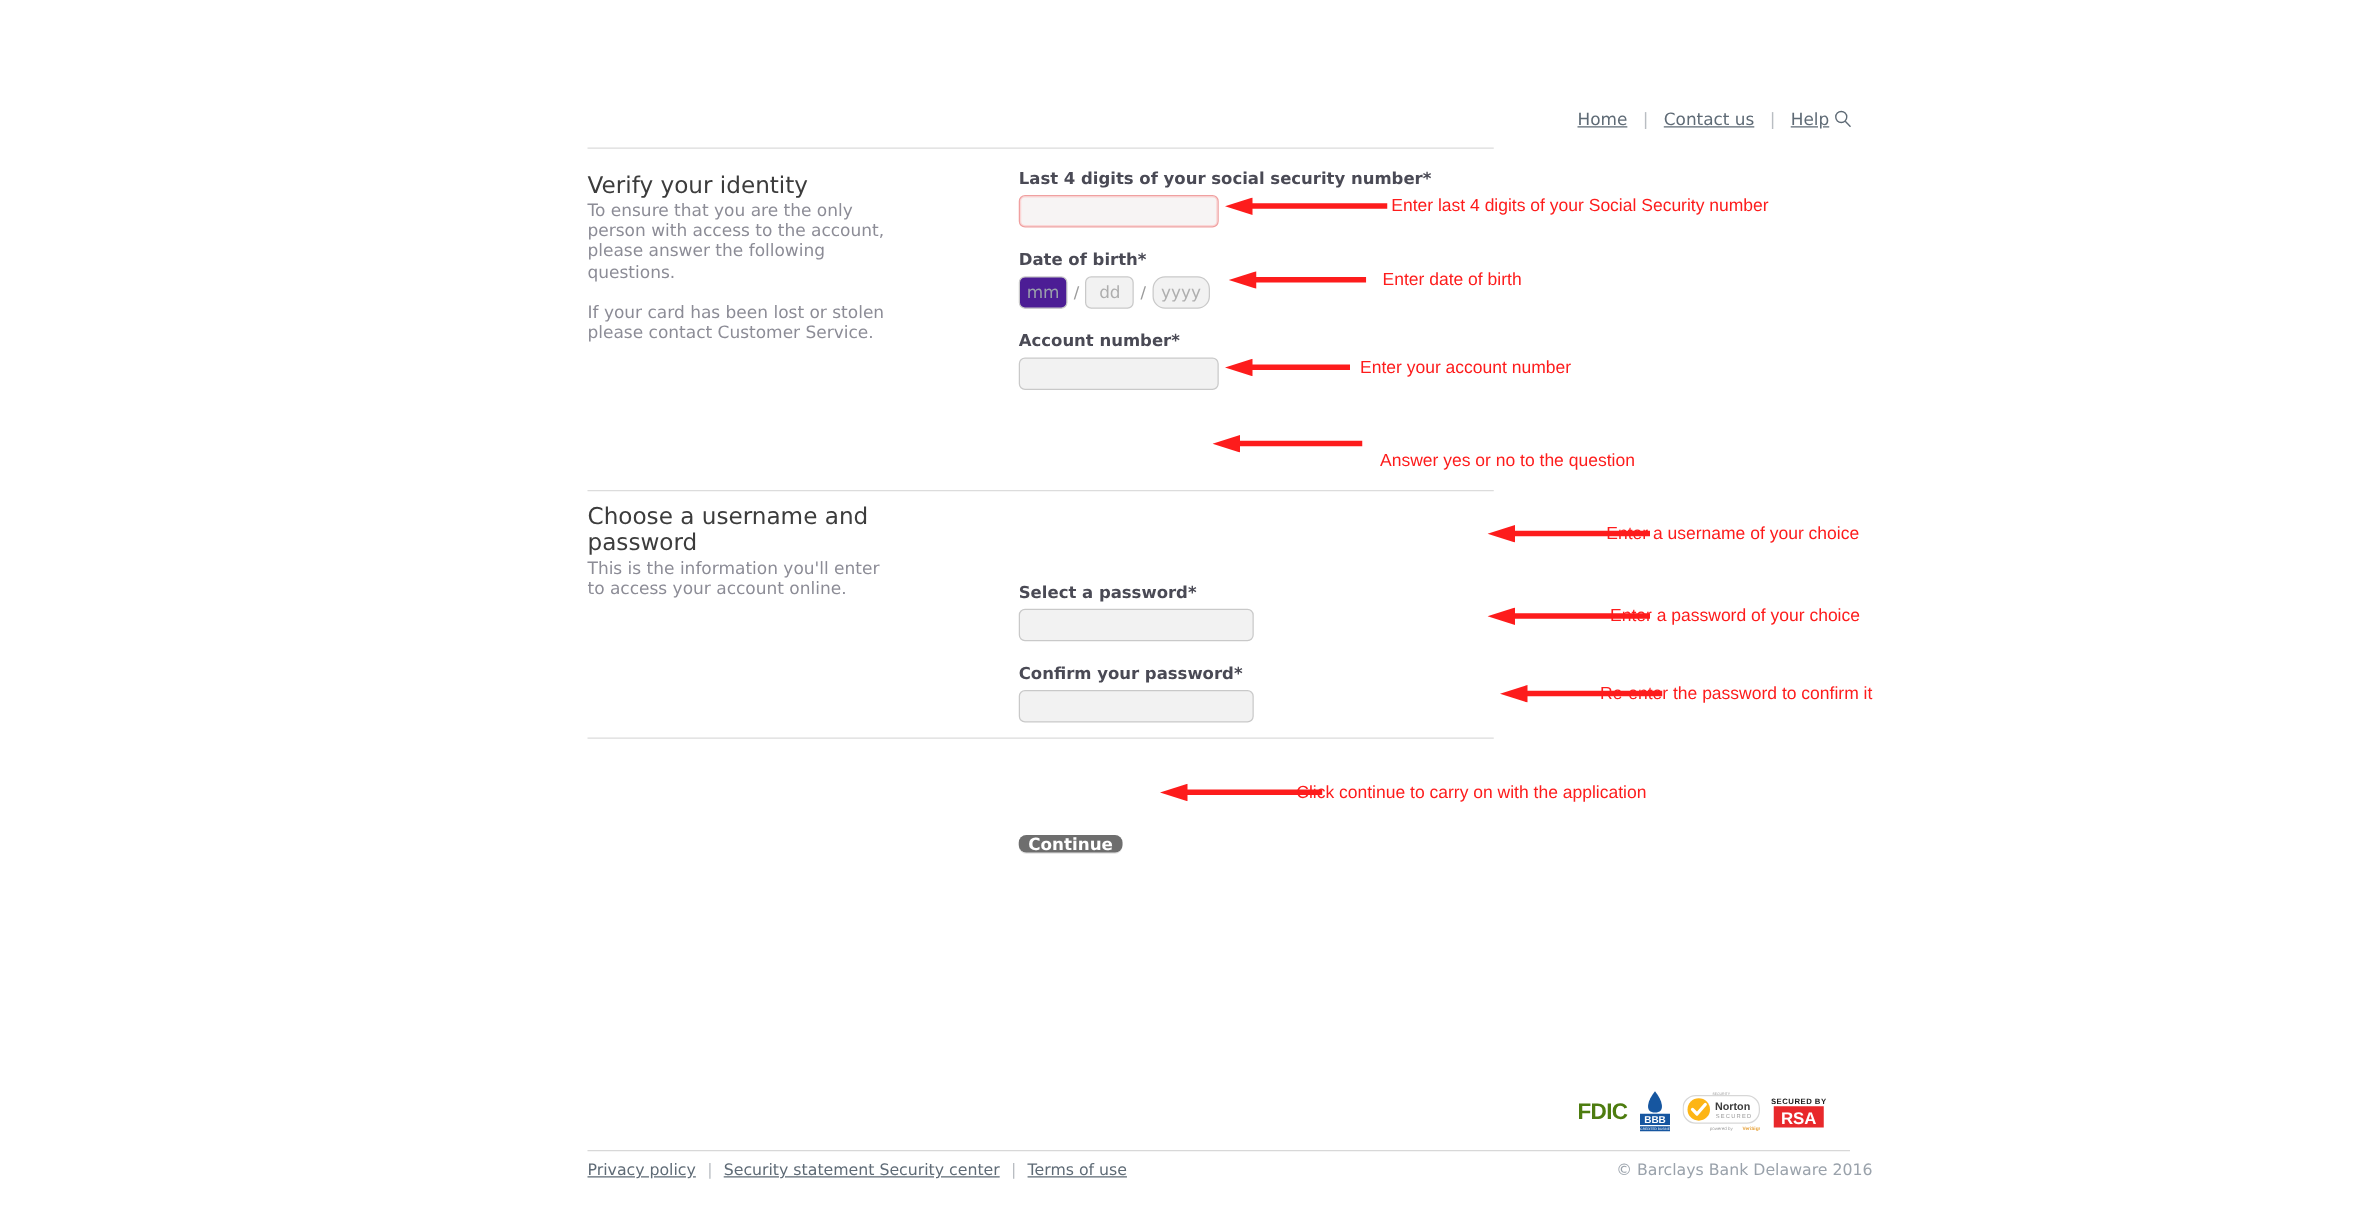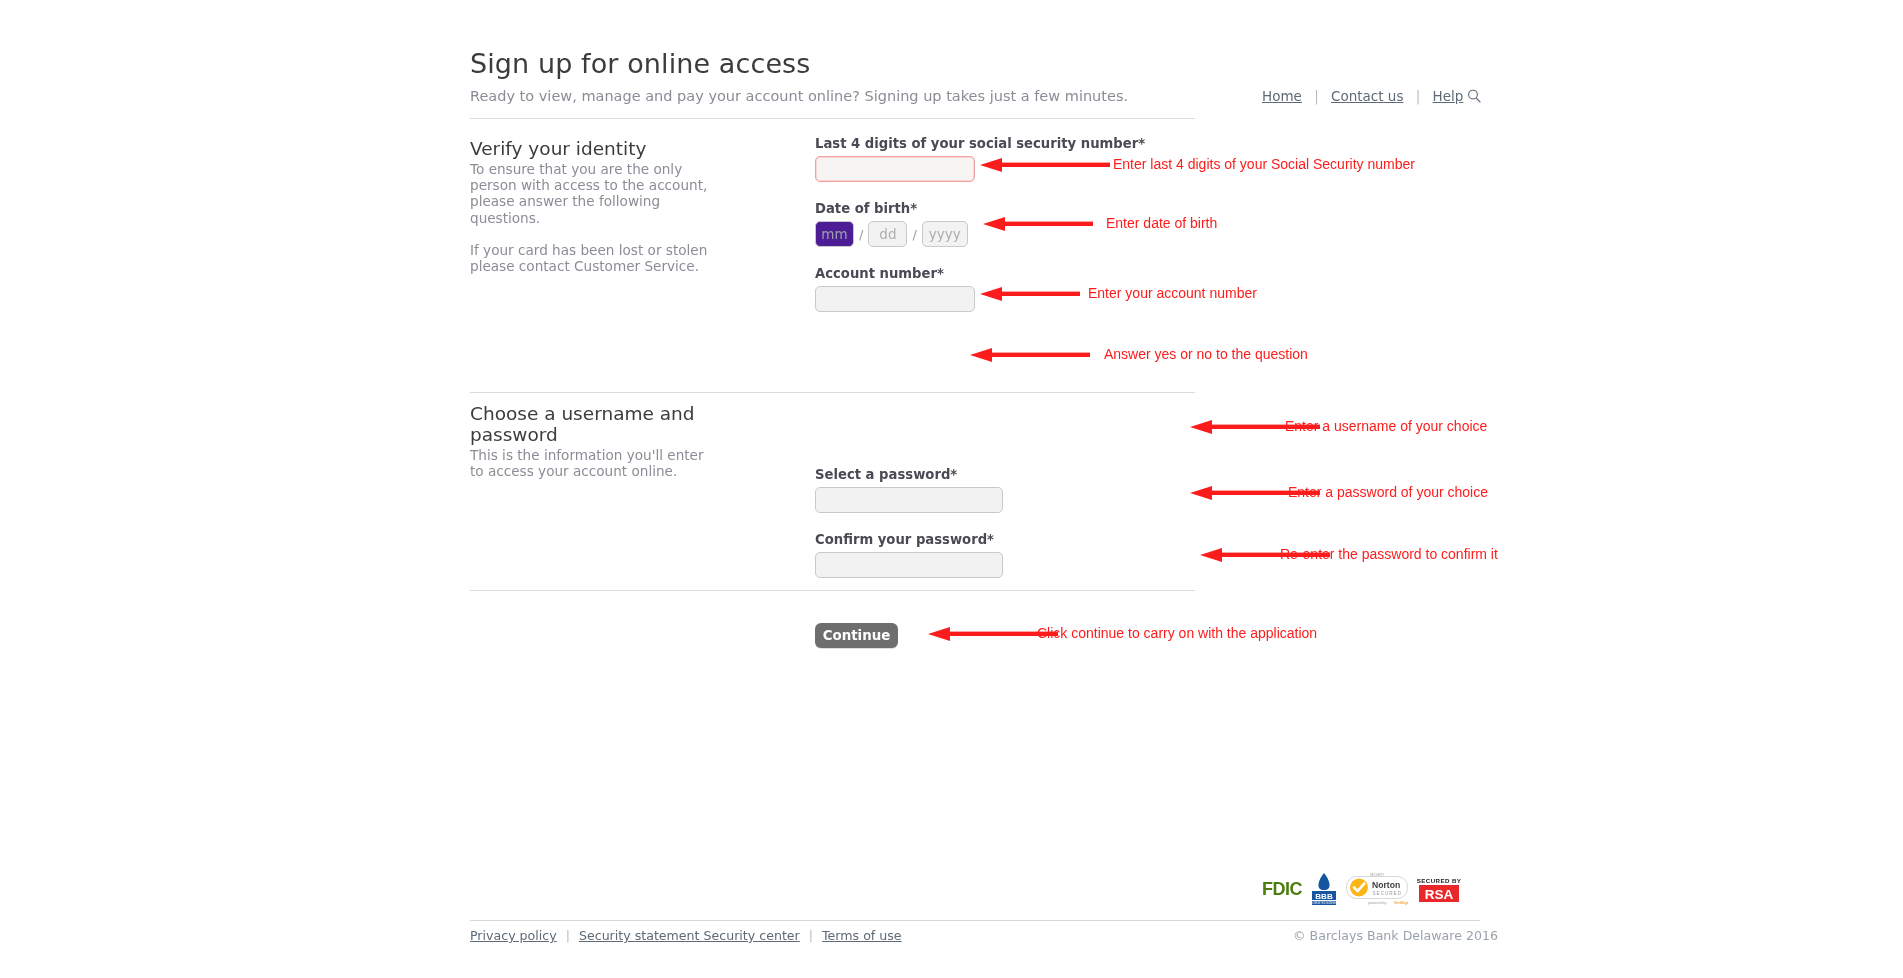--- a/index.html
+++ b/index.html
@@ -71,23 +71,24 @@
   .rb{
     width:11px;height:11px;border-radius:50%;
     background:radial-gradient(circle at 38% 34%, #fdfdfd 0%, #e2e2e2 60%, #cfcfcf 100%);
     border:1px solid #bdbdbd;box-sizing:border-box;display:inline-block;
   }
   .rb-lab{font-size:13px;color:#4a4a55;margin-left:9px;}
   .gapno{width:55px;}
 
   .btn{
     background:#6e6e6e;border:none;border-radius:6px;color:#ffffff;
-    font-size:13.4px;font-weight:bold;width:83px;height:25px;
+    font-size:13.4px;font-weight:bold;width:83px;height:14px;
     font-family:"DejaVu Sans", sans-serif;cursor:pointer;
     box-shadow:0 1px 0 rgba(0,0,0,.12);
+    margin-top:45px;
   }
 
   
   .anno{
     position:absolute;color:#fd1c1c;font-size:14px;white-space:nowrap;
     font-family:"Liberation Sans", sans-serif;
   }
   .arrow{position:absolute;height:14px;}
   .arrow svg{display:block;}
 
@@ -100,24 +101,20 @@
   .flinks{position:absolute;left:470px;top:928px;font-size:12.6px;color:#5e6a75;white-space:nowrap;}
   .flinks a{color:#5e6a75;text-decoration:underline;}
   .flinks .s{color:#b9bdc2;padding:0 5px;text-decoration:none;}
   .copy{position:absolute;left:1293px;top:928px;font-size:12.6px;color:#9aa2ab;white-space:nowrap;}
 </style>
 </head>
 <body>
 
 <div class="page">
 
-  <div class="hdr">
-    <h1>Sign up for online access</h1>
-    <div class="sub">Ready to view, manage and pay your account online? Signing up takes just a few minutes.</div>
-  </div>
 
   <div class="toplinks">
     <a href="#">Home</a>
     <span class="sep">|</span>
     <a href="#">Contact us</a>
     <span class="sep">|</span>
     <a href="#">Help</a><span class="magni"><svg width="15" height="14" viewBox="0 0 15 14">
           <circle cx="6" cy="5.6" r="4.4" fill="none" stroke="#5e6a75" stroke-width="1.1"></circle>
           <line x1="9.2" y1="9" x2="13.4" y2="13.4" stroke="#5e6a75" stroke-width="1.1"></line>
         </svg></span>
@@ -136,21 +133,21 @@
     <input class="inp ssn err" type="text" value="" style="">
   </div>
 
   <div class="fcol" style="top:201px;">
     <div class="flabel">Date of birth*</div>
     <div class="dob">
       <div class="seg first">mm</div>
       <span class="slash">/</span>
       <div class="seg">dd</div>
       <span class="slash">/</span>
-      <div class="seg" style="width:46px;">yyyy</div>
+      <div class="seg" style="width:46px;border-radius:10px;">yyyy</div>
     </div>
   </div>
 
   <div class="fcol" style="top:266px;">
     <div class="flabel">Account number*</div>
     <input class="inp acct" type="text" value="" style="">
   </div>
 
 
   <div class="rule rule-mid"></div>
@@ -198,21 +195,21 @@
       </svg>
   </div>
   <div class="anno" style="left:1088px;top:285px;">Enter your account number</div>
 
   <div class="arrow" style="left:970px;top:348px;width:120px;">
     <svg width="120" height="14" viewBox="0 0 120 14">
         <polygon points="0,7 22,0 22,14" fill="#fd1c1c"></polygon>
         <rect x="20" y="4.6" width="100" height="4.4" fill="#fd1c1c"></rect>
       </svg>
   </div>
-  <div class="anno" style="left:1104px;top:346px;text-align:right;">Answer yes or no to the question</div>
+  <div class="anno" style="left:1104px;top:360px;text-align:right;">Answer yes or no to the question</div>
 
   <div class="arrow" style="left:1190px;top:420px;width:130px;">
     <svg width="130" height="14" viewBox="0 0 130 14">
         <polygon points="0,7 22,0 22,14" fill="#fd1c1c"></polygon>
         <rect x="20" y="4.6" width="110" height="4.4" fill="#fd1c1c"></rect>
       </svg>
   </div>
   <div class="anno" style="left:1285px;top:418px;">Enter a username of your choice</div>
 
   <div class="arrow" style="left:1190px;top:486px;width:130px;">

